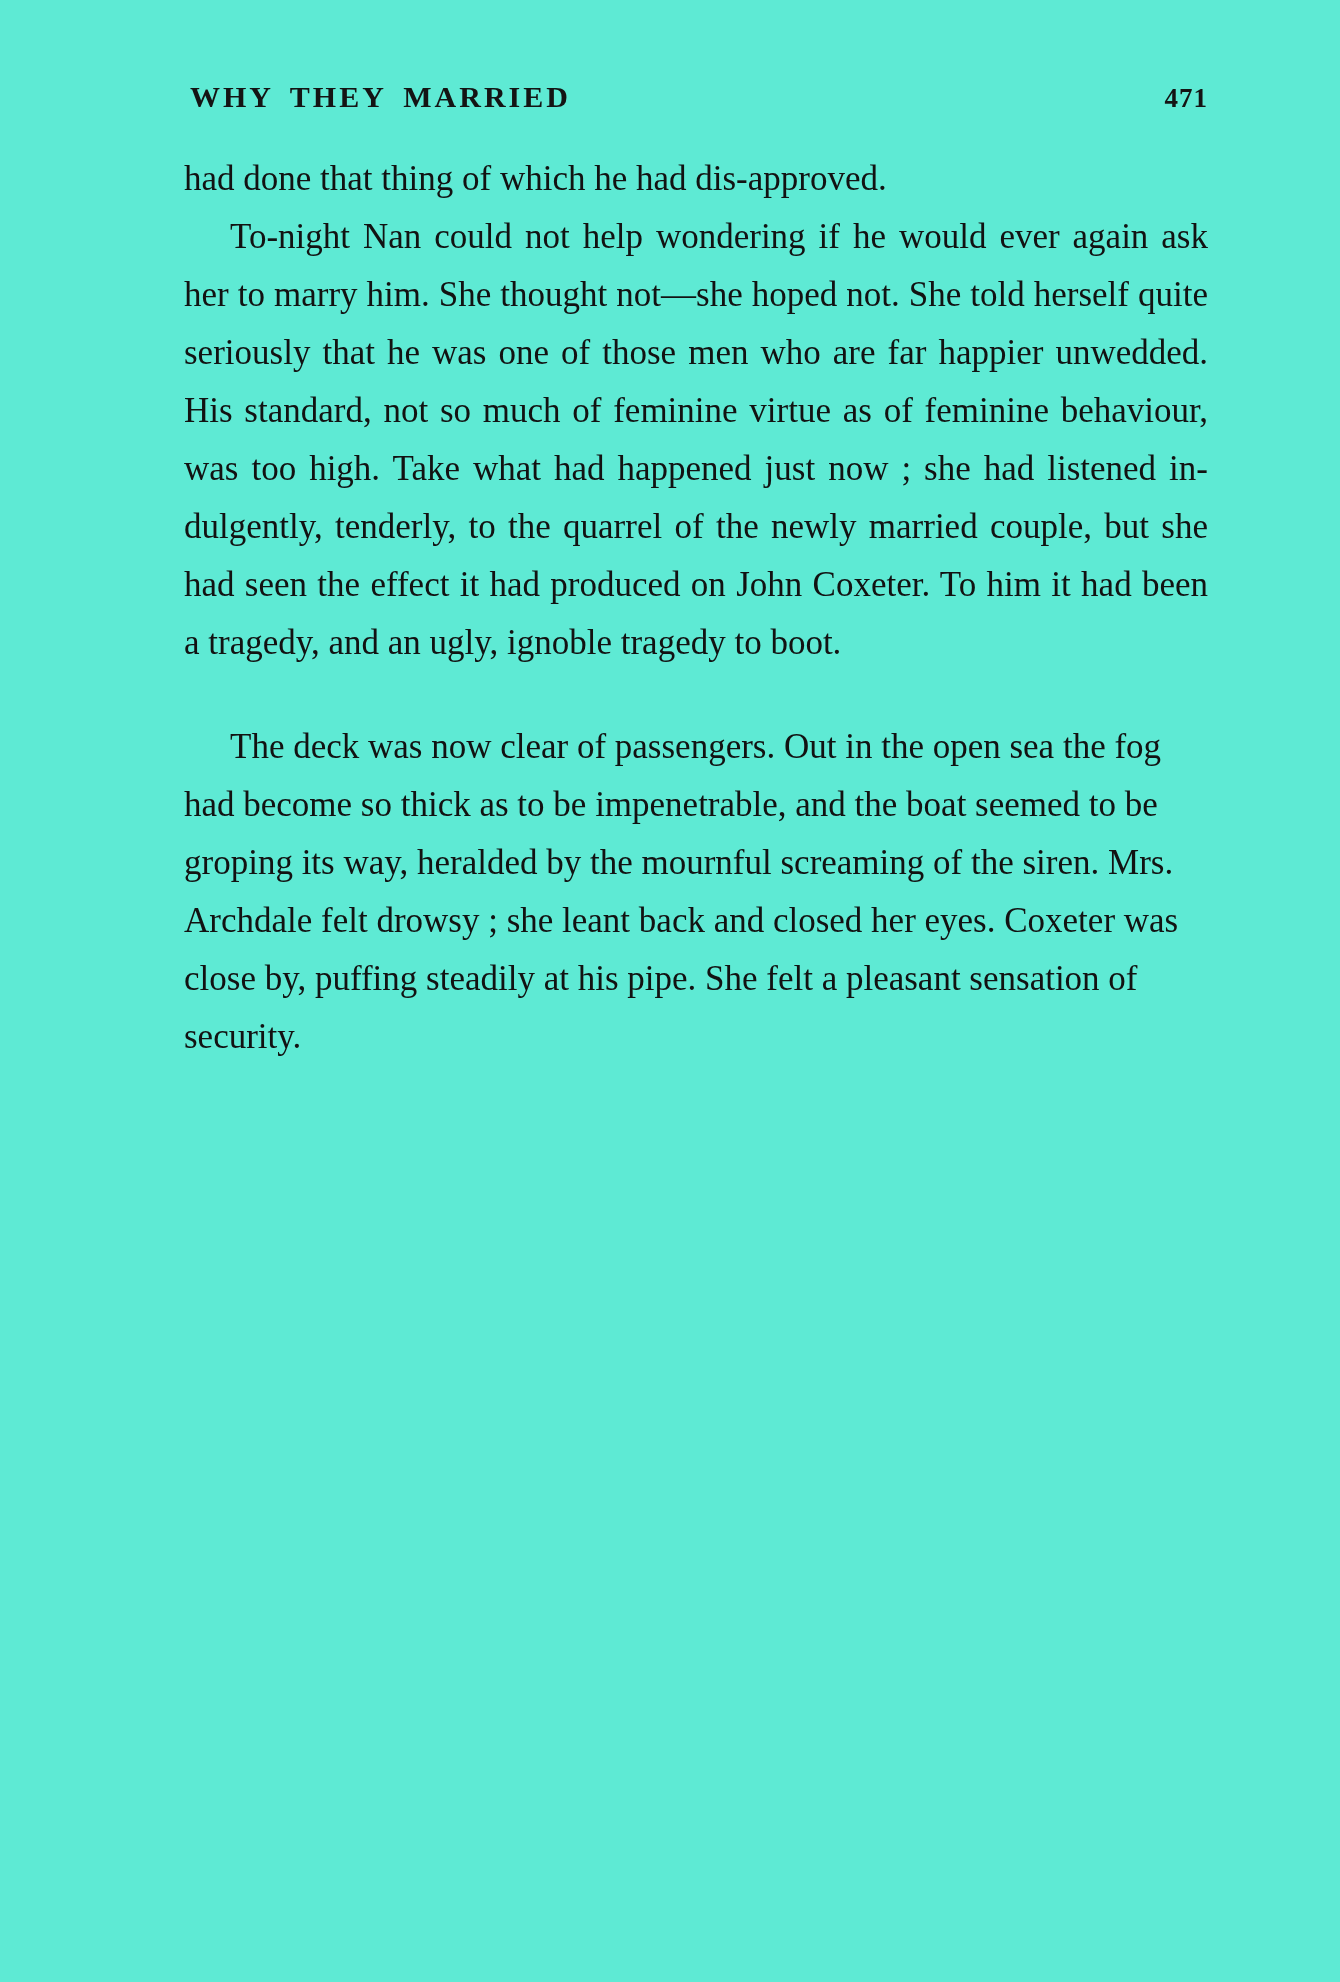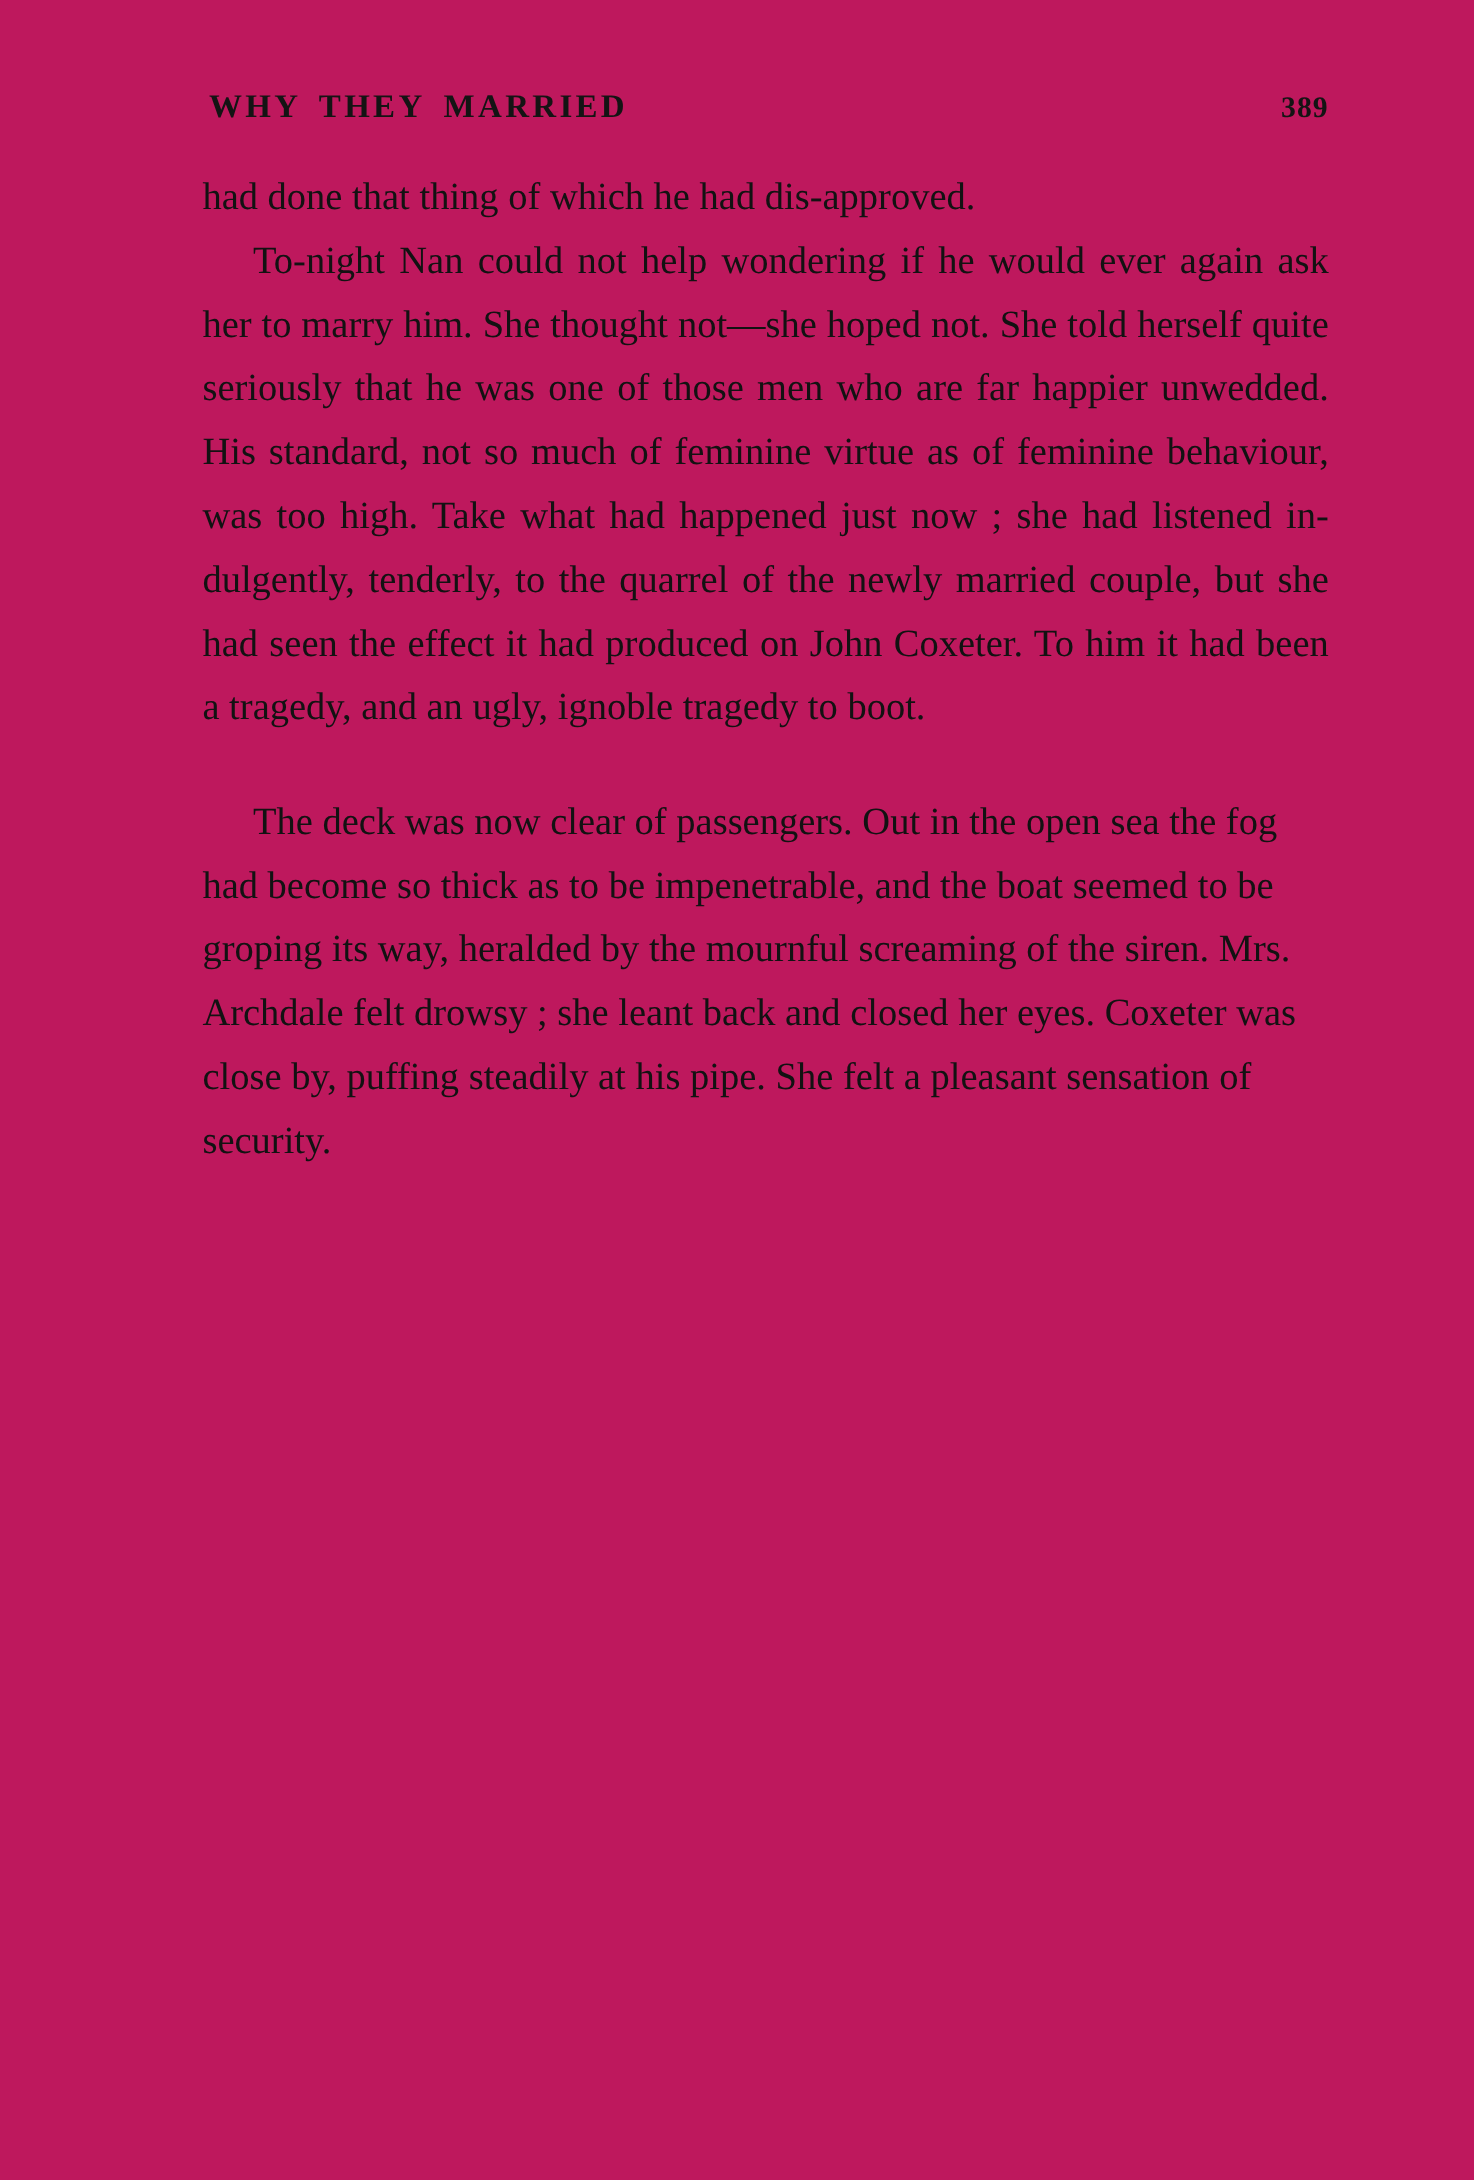--- a/index.html
+++ b/index.html
@@ -4,21 +4,21 @@
 <style>
   html, body {
     margin: 0;
     padding: 0;
     background: #ffffff;
   }
   .page {
     position: relative;
     width: 1340px;
     height: 1982px;
-    background: #be185d;
+    background: #5eead4;
     margin: 0 auto;
     overflow: hidden;
   }
   .content {
     position: absolute;
     left: 138px;
     top: 80px;
     width: 1070px;
   }
   .runhead {
@@ -65,21 +65,21 @@
   }
 </style>
 </head>
 <body>
 
 <div class="page">
   <div class="content">
 
     <div class="runhead">
       <span class="runhead-title">WHY THEY MARRIED</span>
-      <span class="runhead-folio">389</span>
+      <span class="runhead-folio">471</span>
     </div>
 
     <div class="body-text">
       <p>had done that thing of which he had dis-approved.</p>
       <p class="para-indent">To-night Nan could not help wondering if he would ever again ask her to marry him. She thought not—she hoped not. She told herself quite seriously that he was one of those men who are far happier unwedded. His standard, not so much of feminine virtue as of feminine behaviour, was too high. Take what had happened just now ; she had listened in-dulgently, tenderly, to the quarrel of the newly married couple, but she had seen the effect it had produced on John Coxeter. To him it had been a tragedy, and an ugly, ignoble tragedy to boot.</p>
       <p class="para-indent para-gap">The deck was now clear of passengers. Out in the open sea the fog had become so thick as to be impenetrable, and the boat seemed to be groping its way, heralded by the mournful screaming of the siren. Mrs. Archdale felt drowsy ; she leant back and closed her eyes. Coxeter was close by, puffing steadily at his pipe. She felt a pleasant sensation of security.</p>
     </div>
 
   </div>
 </div>

